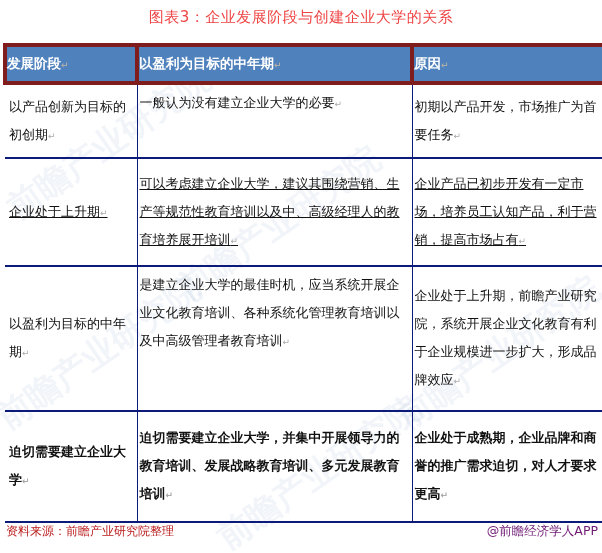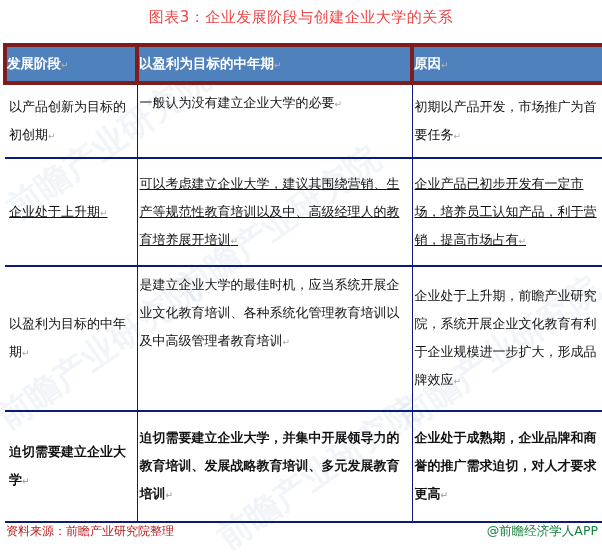--- a/index.html
+++ b/index.html
@@ -13,21 +13,21 @@
   .table td { font-size: 13px; line-height: 28px; vertical-align: middle; padding: 4px 2px 4px 2px;
               border-top: 2px solid #0c1a7a; border-bottom: 2px solid #0c1a7a;
               border-left: 1.5px solid #0c1a7a; border-right: 0; color: #111; word-break: break-all; }
   .table td:first-child { border-left: 0; padding-left: 4px; }
   .table tr.r1 td { height: 64px; }
   .table tr.r2 td { height: 98px; text-decoration: underline; }
   .table tr.r3 td { height: 135px; }
   .table tr.r4 td { height: 101px; font-weight: bold; }
   .mark { color: #aaa; font-size: 9px; }
   .footer-left { position: absolute; left: 6px; top: 523px; font-size: 12px; color: #b91c1c; }
-  .footer-right { position: absolute; right: 4px; top: 523px; font-size: 12.5px; color: #15803d; }
+  .footer-right { position: absolute; right: 4px; top: 523px; font-size: 12.5px; color: #701a75; }
   .watermark { position: absolute; color: rgba(180,195,215,0.18); font-size: 34px; font-weight: bold;
                transform: rotate(-35deg); pointer-events: none; white-space: nowrap; }
 </style>
 </head>
 <body>
 
 <div class="watermark" style="left:-10px; top:120px;">前瞻产业研究院</div>
 <div class="watermark" style="left:160px; top:200px;">前瞻产业研究院</div>
 <div class="watermark" style="left:-20px; top:330px;">前瞻产业研究院</div>
 <div class="watermark" style="left:380px; top:330px;">前瞻产业研究院</div>

